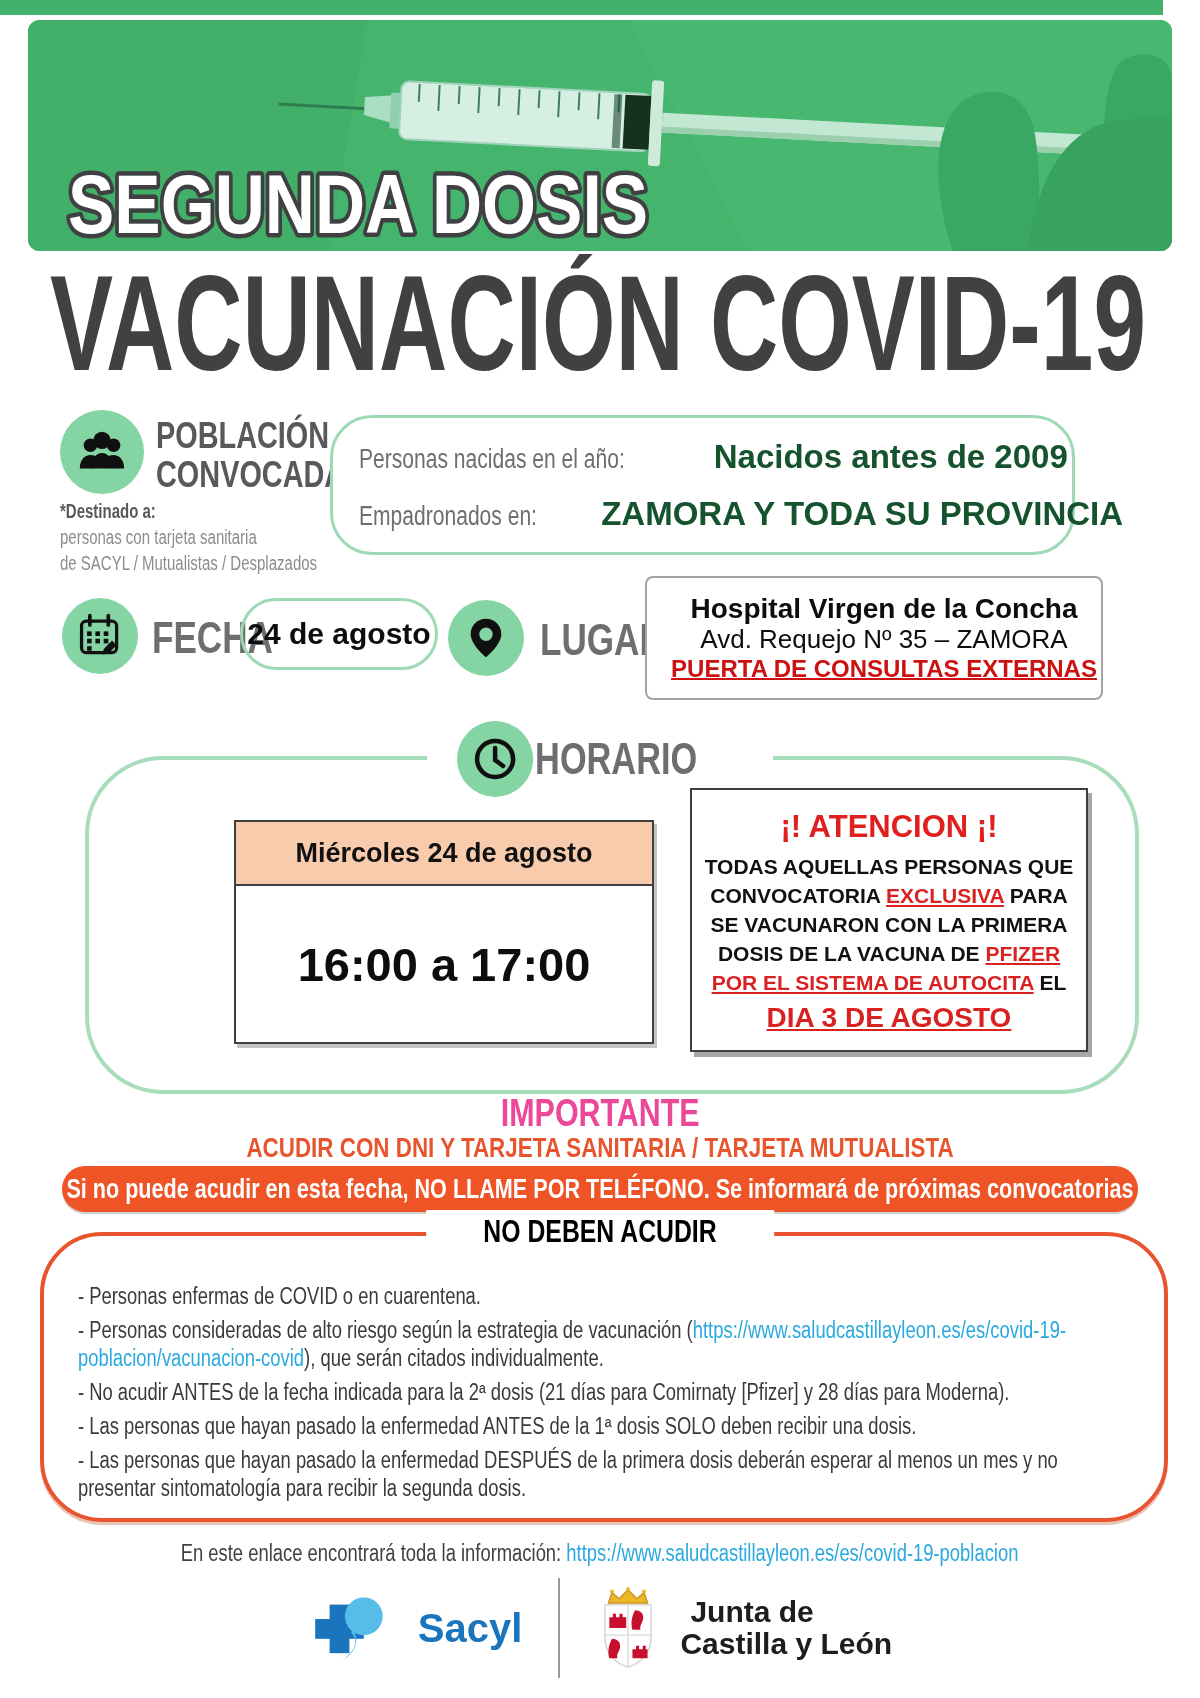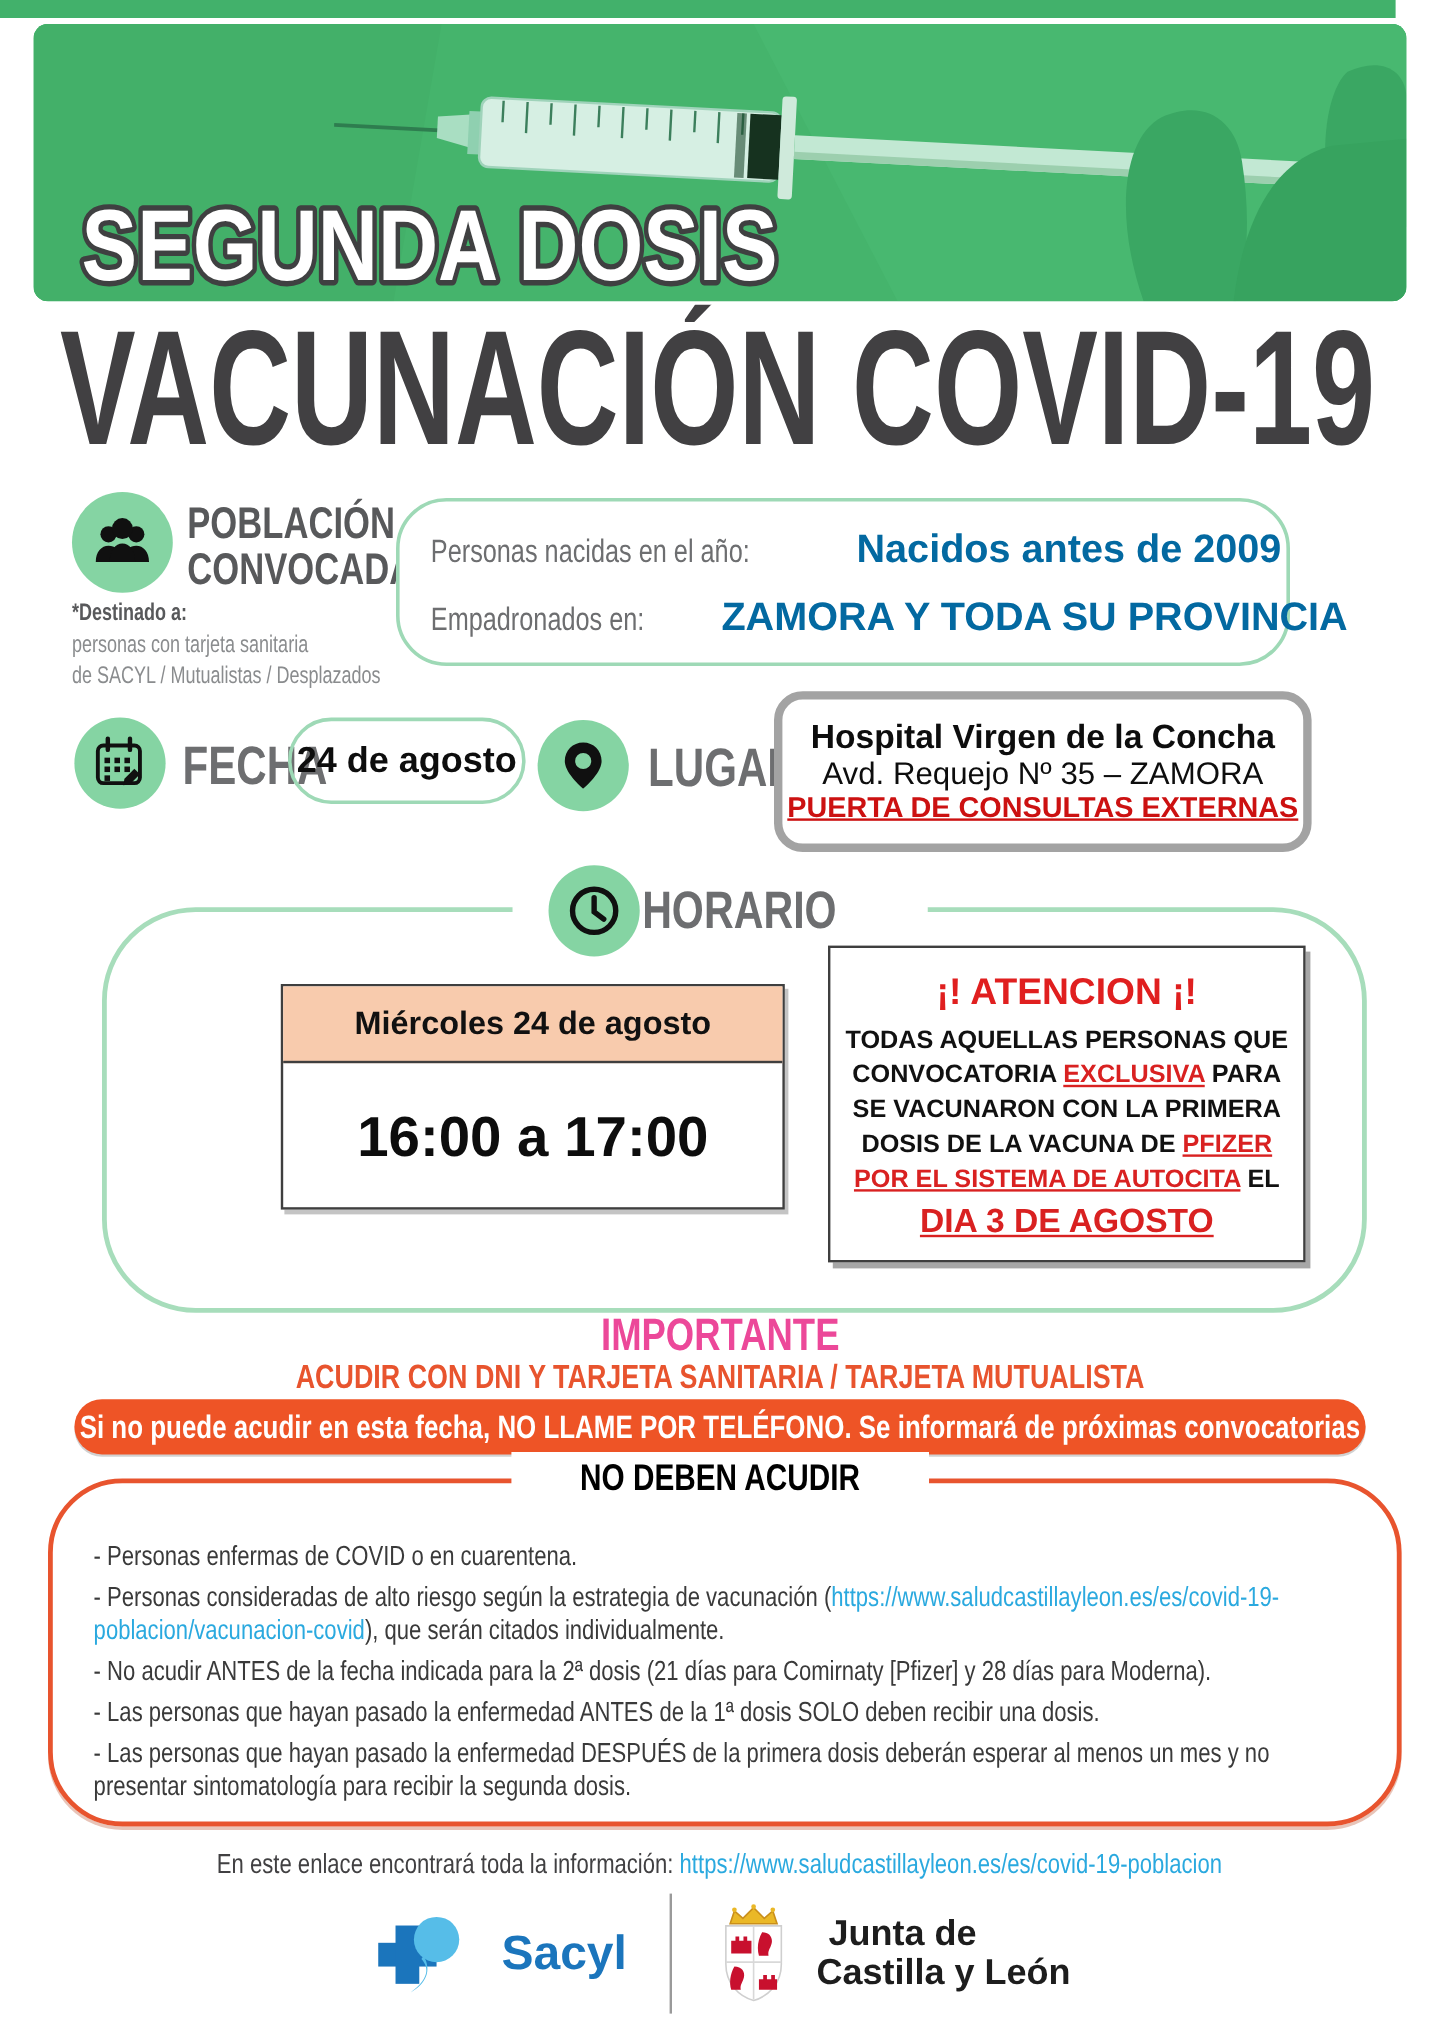--- a/index.html
+++ b/index.html
@@ -27,53 +27,53 @@
              color:#58595b;line-height:39px;}
   .pob-note{position:absolute;left:60px;top:498px;font-size:20px;color:#8a8c8e;line-height:26px;}
   .pob-note .head{font-weight:bold;color:#58595b;}
   .pob-note .cond{transform:scaleX(.75);}
 
   .info-box{position:absolute;left:330px;top:415px;width:745px;height:140px;border:3px solid #9ed9b6;
             border-radius:42px;background:#fff;display:flex;flex-direction:column;
             justify-content:space-around;padding:10px 26px;box-sizing:border-box;}
   .info-row{display:flex;align-items:baseline;}
   .info-label{font-size:27px;color:#6d6e70;}
-  .info-value{font-size:33px;font-weight:bold;color:#0369a1;margin-left:14px;white-space:nowrap;}
+  .info-value{font-size:33px;font-weight:bold;color:#14532d;margin-left:14px;white-space:nowrap;}
 
   
   .fecha-icon{left:62px;top:598px;width:76px;height:76px;}
   .row-label{position:absolute;font-weight:bold;font-size:45px;color:#6d6e70;}
   .fecha-label{left:152px;top:612px;}
   .fecha-pill{position:absolute;left:240px;top:598px;width:192px;height:66px;border:3px solid #9ed9b6;
               border-radius:36px;display:flex;align-items:center;justify-content:center;
               font-weight:bold;font-size:30px;color:#0d0d0d;}
   .lugar-icon{left:448px;top:600px;width:76px;height:76px;}
   .lugar-label{left:540px;top:614px;}
-  .lugar-box{position:absolute;left:645px;top:576px;width:434px;height:120px;border:7px solid #a3a3a3;
-             border-radius:24px;display:flex;flex-direction:column;align-items:center;
-             justify-content:center;background:#fff;}
+  .lugar-box{position:absolute;left:645px;top:576px;width:434px;height:120px;border:2px solid #a3a3a3;
+             border-radius:8px;display:flex;flex-direction:column;align-items:center;
+             justify-content:center;background:#fff;padding-left:20px;}
   .lugar-l1{font-weight:bold;font-size:28px;color:#0d0d0d;line-height:31px;}
   .lugar-l2{font-weight:normal;font-size:26px;color:#0d0d0d;line-height:30px;}
   .lugar-l3{font-weight:bold;font-size:24px;color:#cc1111;text-decoration:underline;
             text-decoration-thickness:2px;line-height:30px;}
 
   
   .horario-box{position:absolute;left:85px;top:756px;width:1046px;height:330px;
                border:4px solid #a7ddbb;border-radius:78px;}
   .horario-label{position:absolute;top:716px;left:50%;transform:translateX(-50%);
                  display:flex;align-items:center;gap:2px;background:#fff;padding:0 30px;height:86px;}
   .horario-circle{width:76px;height:76px;border-radius:50%;background:#85d4a3;display:flex;
                   align-items:center;justify-content:center;}
   .horario-text{font-weight:bold;font-size:44px;color:#6d6e70;}
 
   .sched-table{position:absolute;left:234px;top:820px;width:416px;border:2px solid #3f3f3f;
                background:#fff;box-shadow:3px 4px 0 rgba(60,60,60,.3);}
   .sched-head{height:62px;background:#f8cbad;border-bottom:2px solid #3f3f3f;display:flex;
               align-items:center;justify-content:center;font-weight:bold;font-size:27px;color:#111;}
-  .sched-body{height:120px;display:flex;align-items:center;justify-content:center;
+  .sched-body{height:156px;display:flex;align-items:center;justify-content:center;
               font-weight:bold;font-size:47px;color:#0d0d0d;}
 
   .atencion{position:absolute;left:690px;top:788px;width:394px;height:260px;border:2px solid #3f3f3f;
             background:#fff;box-shadow:4px 5px 0 rgba(60,60,60,.45);display:flex;flex-direction:column;
             align-items:center;justify-content:center;gap:3px;text-align:center;}
   .aten-title{font-weight:bold;font-size:31px;color:#e01f1f;margin-bottom:6px;}
   .aten-line{font-weight:bold;font-size:21px;color:#111;line-height:26px;}
   .red-u{color:#d92121;text-decoration:underline;text-decoration-thickness:2px;text-underline-offset:2px;}
   .aten-dia{font-weight:bold;font-size:28px;margin-top:6px;}
 

